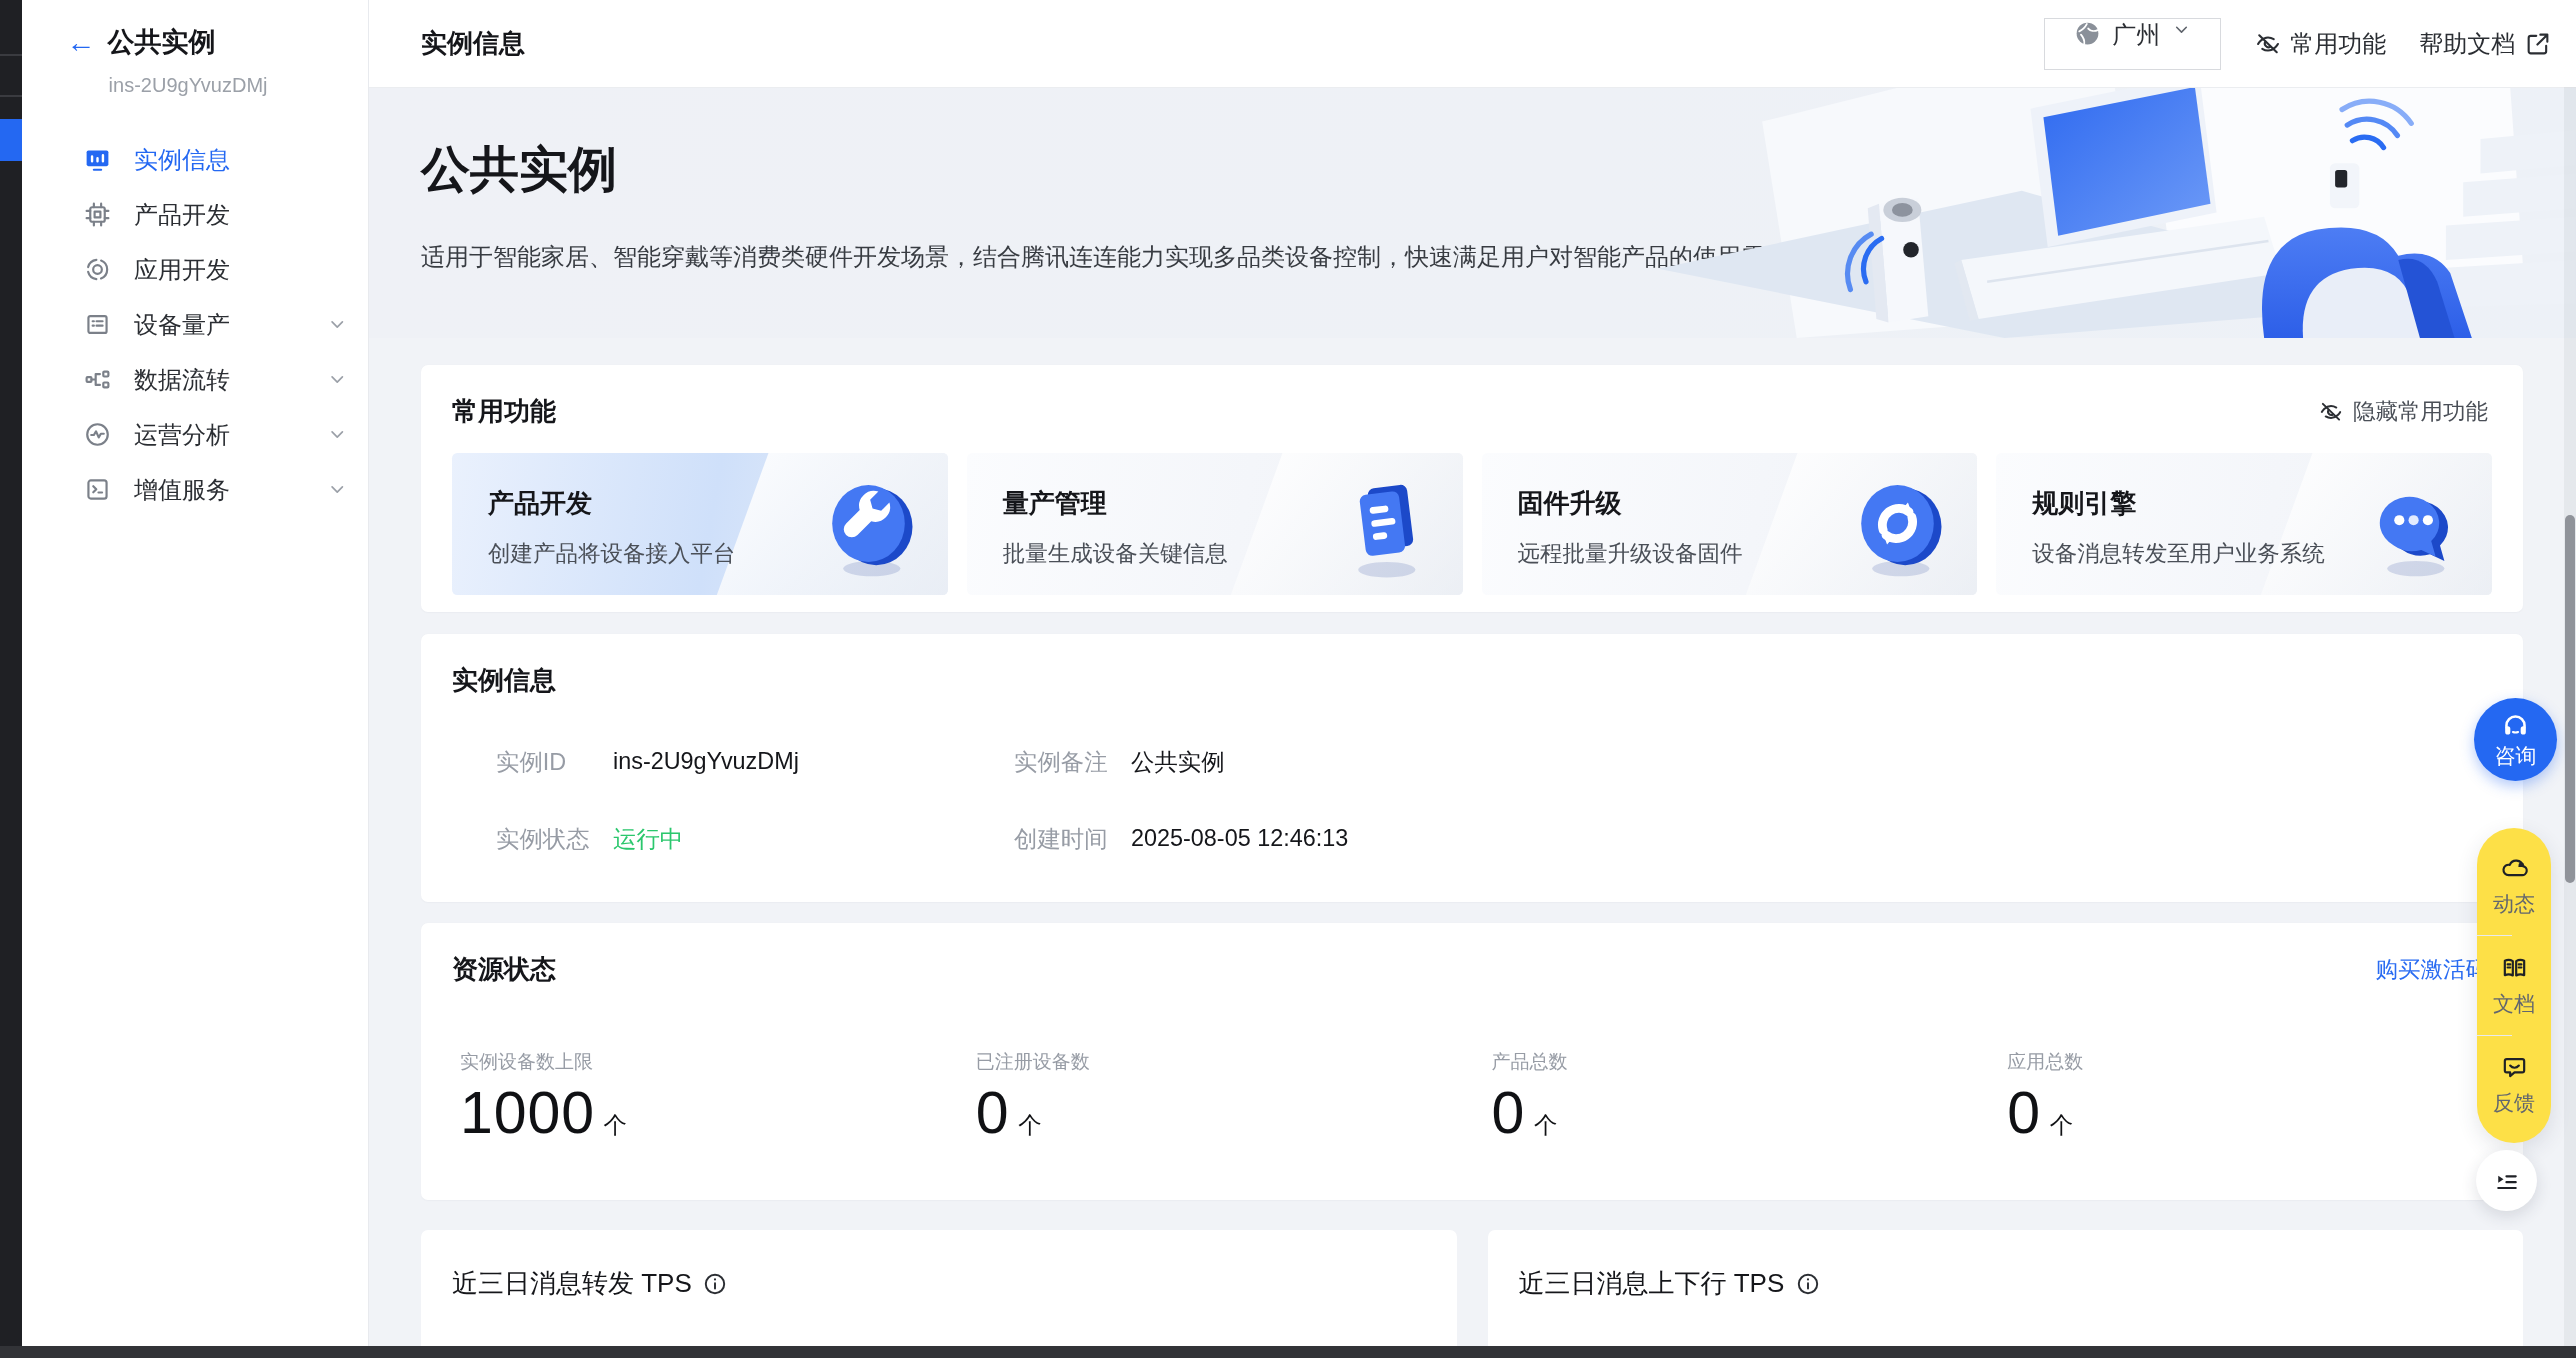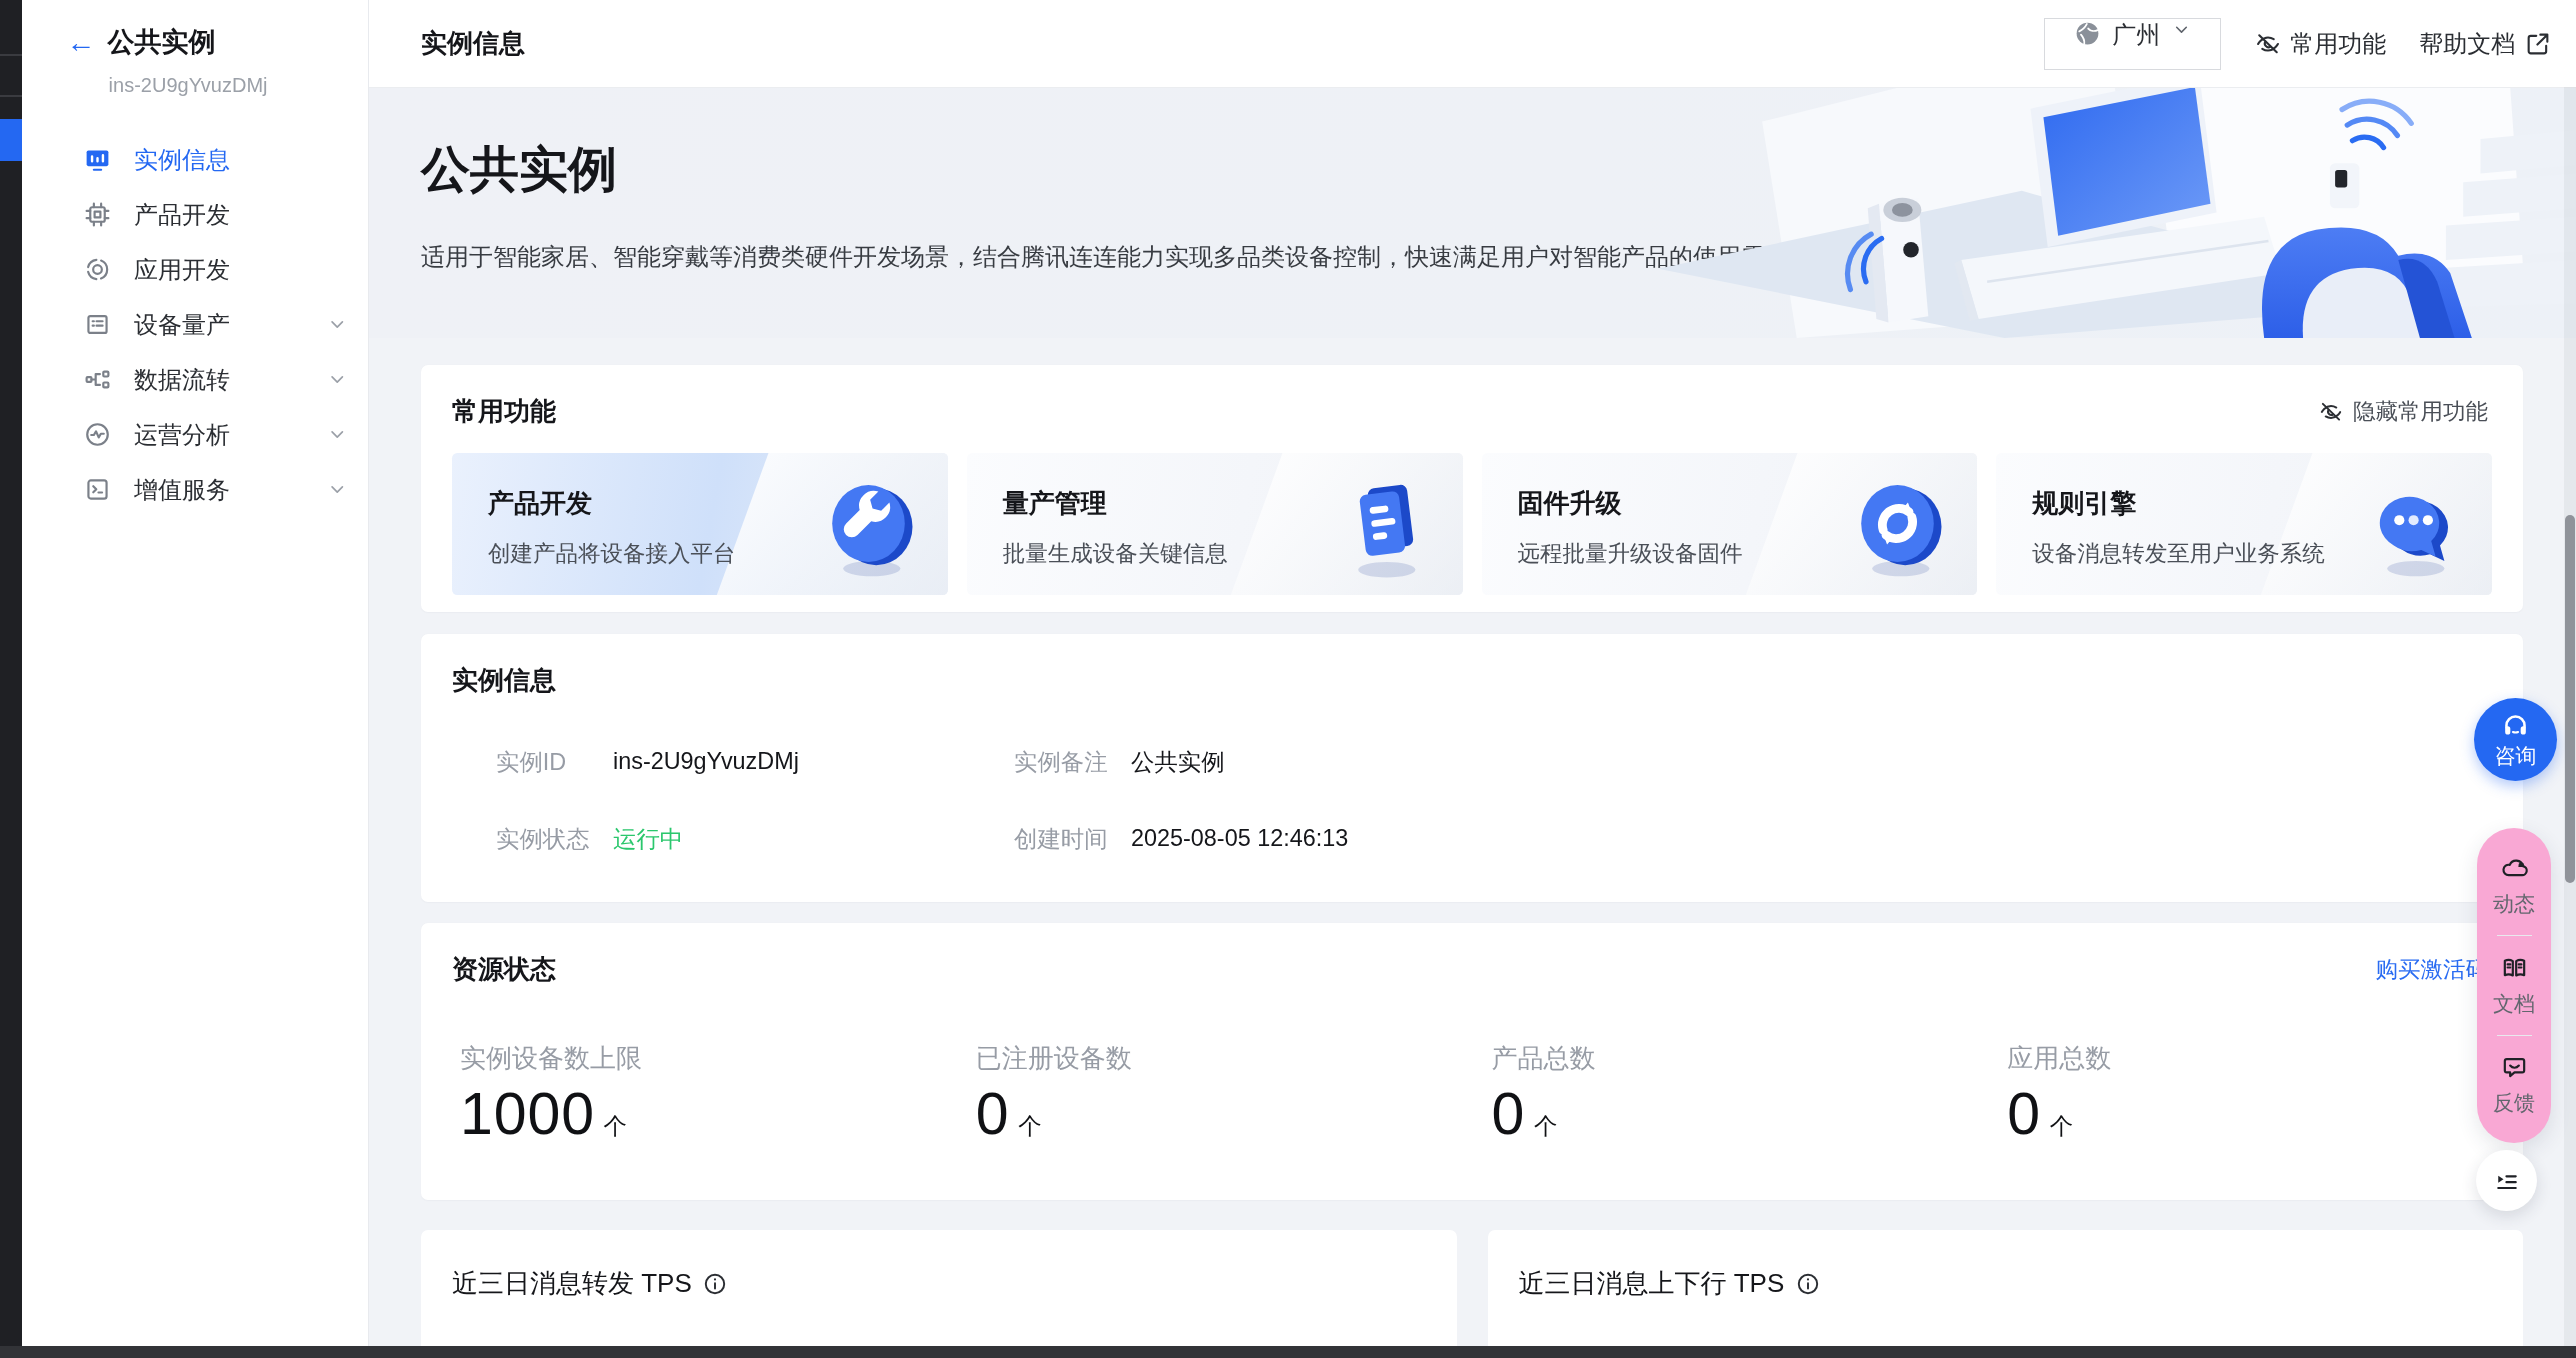--- a/index.html
+++ b/index.html
@@ -66,37 +66,37 @@
   .card-info{margin-top:21.6px;height:268px;}
   .info-grid{display:grid;grid-template-columns:518px auto;row-gap:45px;margin:48px 31px 0 31px;}
   .field{display:flex;align-items:center;margin-left:44px;}
   .field .flabel{width:117px;font-size:23.4px;color:#979ca5;flex:0 0 auto;}
   .field .fvalue{font-size:23.4px;color:#15161a;}
   .field .fvalue.green{color:var(--ok);}
   
   .card-res{margin-top:21.6px;height:277px;position:relative;}
   .buy-link{font-size:22.5px;color:var(--link);cursor:pointer;}
   .stats{display:grid;grid-template-columns:repeat(4,1fr);margin:54px 0 0 39px;}
-  .stat-label{font-size:26px;color:#979ca5;}
+  .stat-label{font-size:19px;color:#979ca5;margin-top:8px;}
   .stat-num{margin-top:4px;font-size:59px;color:#101114;letter-spacing:0.9px;}
   .stat-unit{font-size:23.4px;color:#101114;margin-left:8.7px;}
   
   .chart-row{display:grid;grid-template-columns:1fr 1fr;gap:31px;margin-top:30px;}
   .chart-card{height:364px;background:#fff;border-radius:7px;}
   .chart-title{display:flex;align-items:center;gap:10.4px;padding:36px 0 0 31px;font-size:26px;font-weight:normal;color:#15161a;}
   .chart-title .tico{width:26px;height:26px;color:#2b2e33;}
   
   .rail{position:absolute;z-index:40;}
   .consult-btn{position:absolute;left:2474px;top:698px;width:83px;height:83px;border-radius:50%;
       background:var(--accent);display:flex;flex-direction:column;align-items:center;justify-content:center;
       color:#fff;cursor:pointer;box-shadow:0 5.2px 14px rgba(36,104,242,.35);}
   .consult-btn .cico{width:31px;height:31px;}
   .consult-btn .clabel{font-size:21px;margin-top:1px;}
-  .rail-pill{position:absolute;left:2477px;top:828px;width:74px;border-radius:37px;background:#f9a8d4;
-      box-shadow:0 7px 21px rgba(40,50,70,.12);padding:19px 0;display:flex;flex-direction:column;align-items:center;}
+  .rail-pill{position:absolute;left:2477px;top:828px;width:74px;border-radius:37px;background:#fde047;
+      box-shadow:0 7px 21px rgba(40,50,70,.12);padding:19px 0;display:flex;flex-direction:column;}
   .rail-item{display:flex;flex-direction:column;align-items:center;cursor:pointer;padding:7px 0;}
   .rail-item .rico{width:29px;height:29px;color:#1f2126;}
   .rail-item .rlbl{font-size:21px;color:#62666e;margin-top:7px;}
   .rail-sep{width:35px;height:0.9px;background:#e8eaee;margin:10.4px 0;}
   .rail-toggle{position:absolute;left:2476px;top:1150px;width:61px;height:61px;border-radius:50%;background:#fff;
       box-shadow:0 5.2px 15.6px rgba(40,50,70,.14);display:flex;align-items:center;justify-content:center;cursor:pointer;color:#1f2126;}
   .rail-toggle .tico{width:28px;height:28px;}
   
   .scrollbar{position:absolute;right:0;top:87px;width:12px;bottom:12px;background:rgba(130,135,145,.10);z-index:45;}
   .scroll-thumb{position:absolute;left:0.9px;right:0.9px;top:428px;height:368px;border-radius:5.2px;background:#90939a;}

